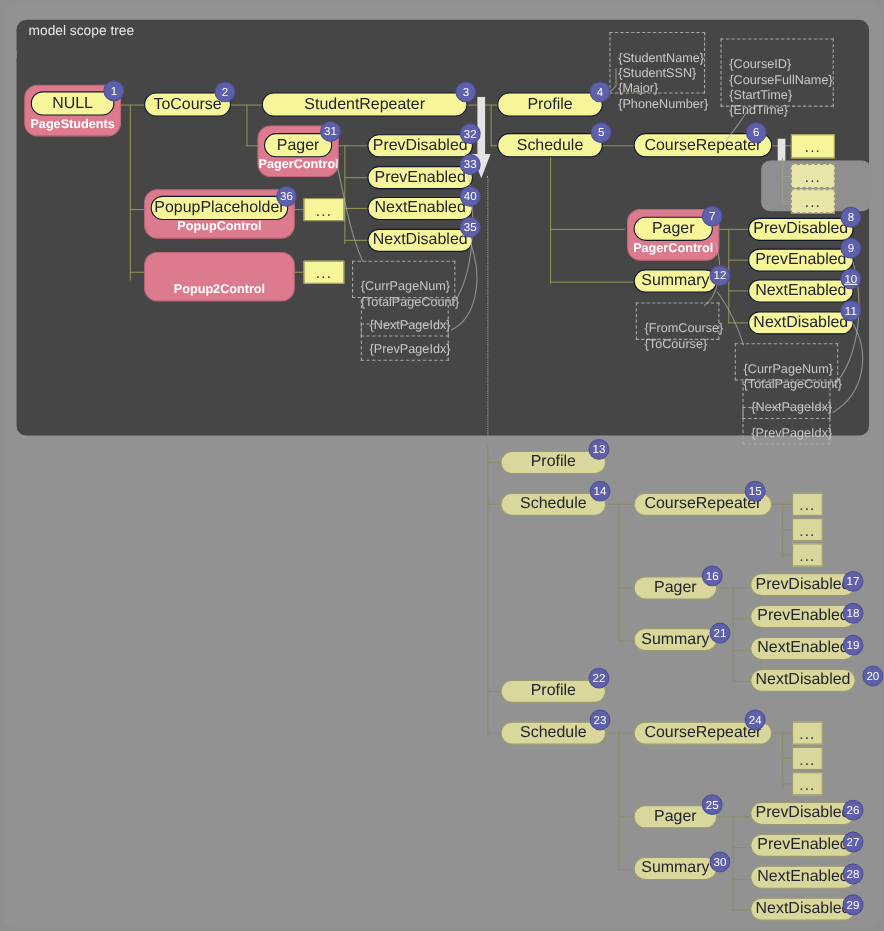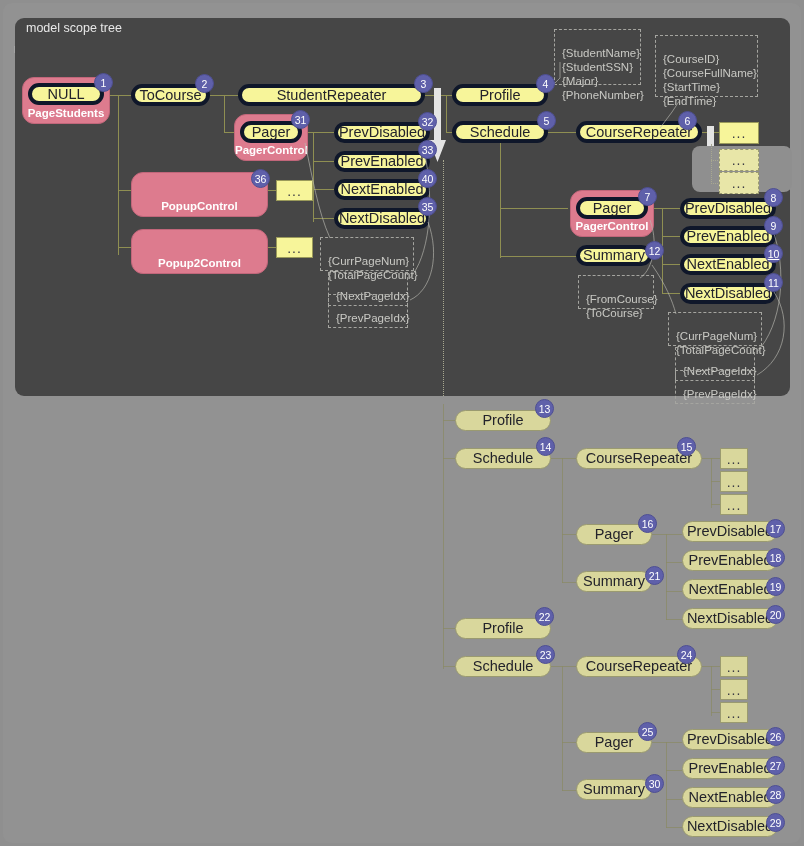--- a/index.html
+++ b/index.html
@@ -29,21 +29,21 @@
   .curve path{fill:none;stroke:#b8b8b0;stroke-width:1;opacity:.65;}
 
   
   .arrow{position:absolute;}
   .arrow svg polygon{fill:#e4e4e4;}
 
   
   .node{position:absolute;box-sizing:border-box;border-radius:11px;
         display:flex;align-items:center;justify-content:center;
         font-size:14.5px;color:#23232b;white-space:nowrap;}
-  .node.yellow{background:#f7f59a;border:4px solid #0f172a;}
+  .node.yellow{background:#f7f59a;border:1px solid #0f172a;}
   .node.muted{background:#d9d79c;border:1px solid #9a9a70;}
   .node .cap{position:relative;top:-.5px;}
 
   
   .wrap{position:absolute;box-sizing:border-box;background:#dd7b8e;
         border-radius:12px;border:1px solid #c1667a;}
   .wrap .wrap-label{position:absolute;left:0;right:0;bottom:4px;text-align:center;
         color:#ffffff;font-size:11.5px;font-weight:bold;}
 
   
@@ -184,20 +184,23 @@
   </div>
   <div class="badge" style="left:418px;top:169px;">40</div>
 
   <div class="node yellow" style="left:334px;top:208px;width:96px;height:21px;">
     <span class="cap">NextDisabled</span>
   </div>
   <div class="badge" style="left:418px;top:197px;">35</div>
 
   <div class="wrap" style="left:131px;top:172px;width:137px;height:45px;">
     <span class="wrap-label">PopupControl</span>
+  </div>
+  <div class="node yellow" style="left:137px;top:178px;width:125px;height:22px;">
+    <span class="cap">PopupPlaceholder</span>
   </div>
   <div class="badge" style="left:251px;top:169px;">36</div>
   <div class="ln h" style="left:268px;top:190px;width:8px;"></div>
   <div class="dots" style="left:276px;top:180px;width:37px;height:21px;">...</div>
 
   <div class="wrap" style="left:131px;top:229px;width:137px;height:45px;">
     <span class="wrap-label">Popup2Control</span>
   </div>
   <div class="ln h" style="left:268px;top:247px;width:8px;"></div>
   <div class="dots" style="left:276px;top:237px;width:37px;height:21px;">...</div>
@@ -338,21 +341,21 @@
   <div class="badge" style="left:766px;top:548px;">18</div>
 
   <div class="node muted" style="left:682px;top:579px;width:96px;height:21px;">
     <span class="cap">NextEnabled</span>
   </div>
   <div class="badge" style="left:766px;top:577px;">19</div>
 
   <div class="node muted" style="left:682px;top:608px;width:96px;height:21px;">
     <span class="cap">NextDisabled</span>
   </div>
-  <div class="badge" style="left:766px;top:605px;">20</div>
+  <div class="badge" style="left:784px;top:605px;">20</div>
 
   <div class="node muted" style="left:576px;top:571px;width:76px;height:21px;">
     <span class="cap">Summary</span>
   </div>
   <div class="badge" style="left:645px;top:566px;">21</div>
 
   <div class="node muted" style="left:455px;top:618px;width:96px;height:21px;">
     <span class="cap">Profile</span>
   </div>
   <div class="badge" style="left:535px;top:607px;">22</div>

